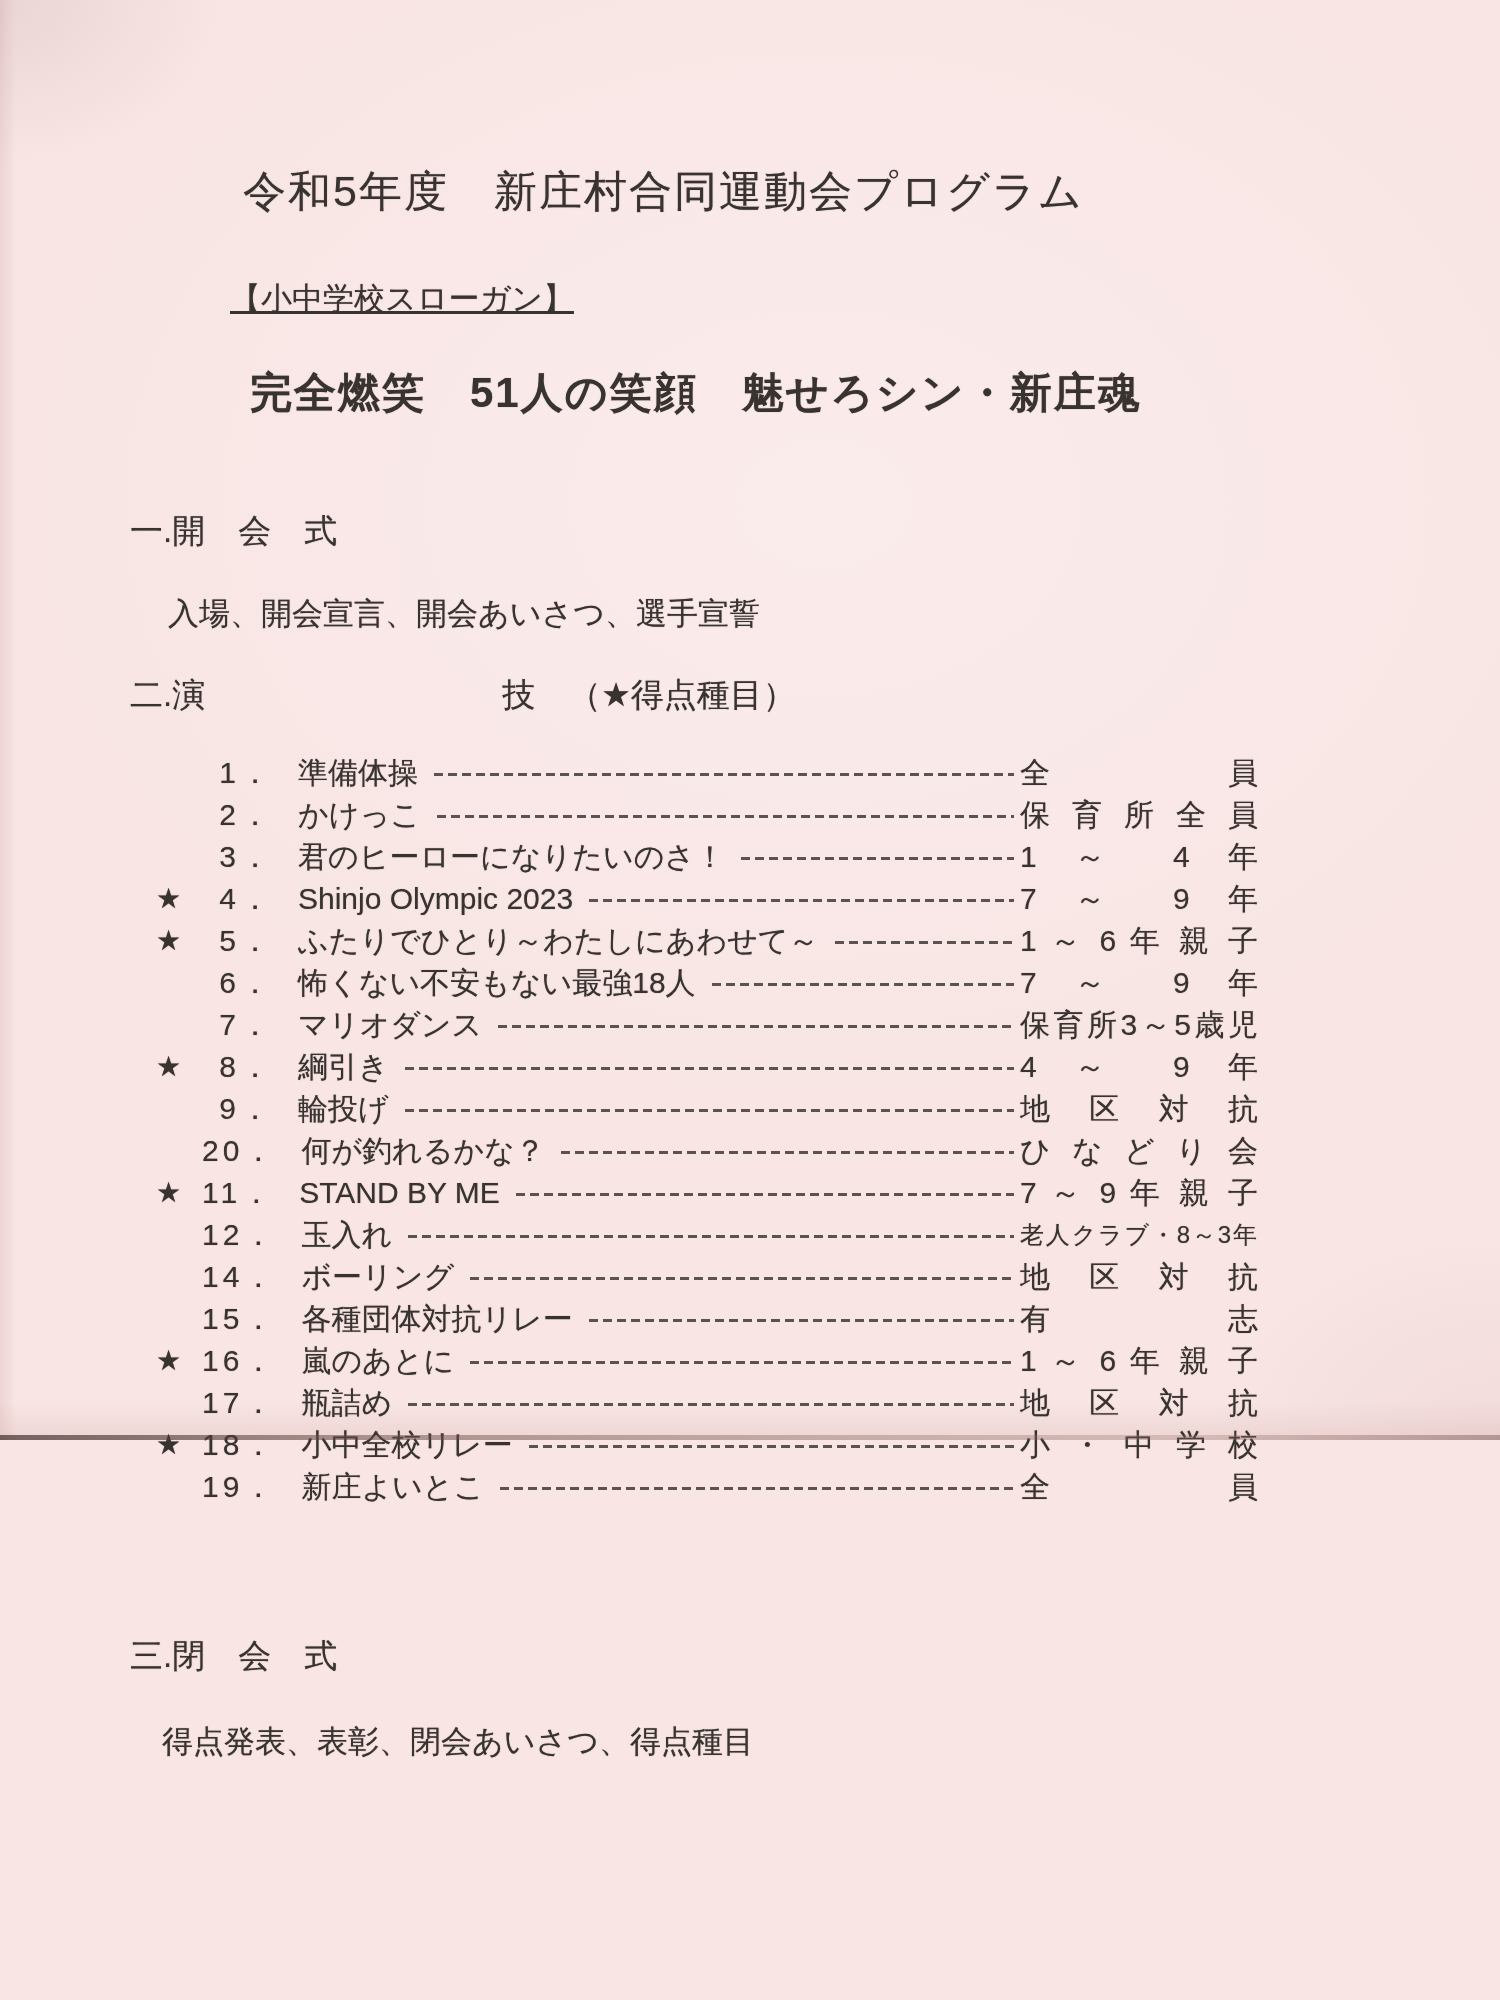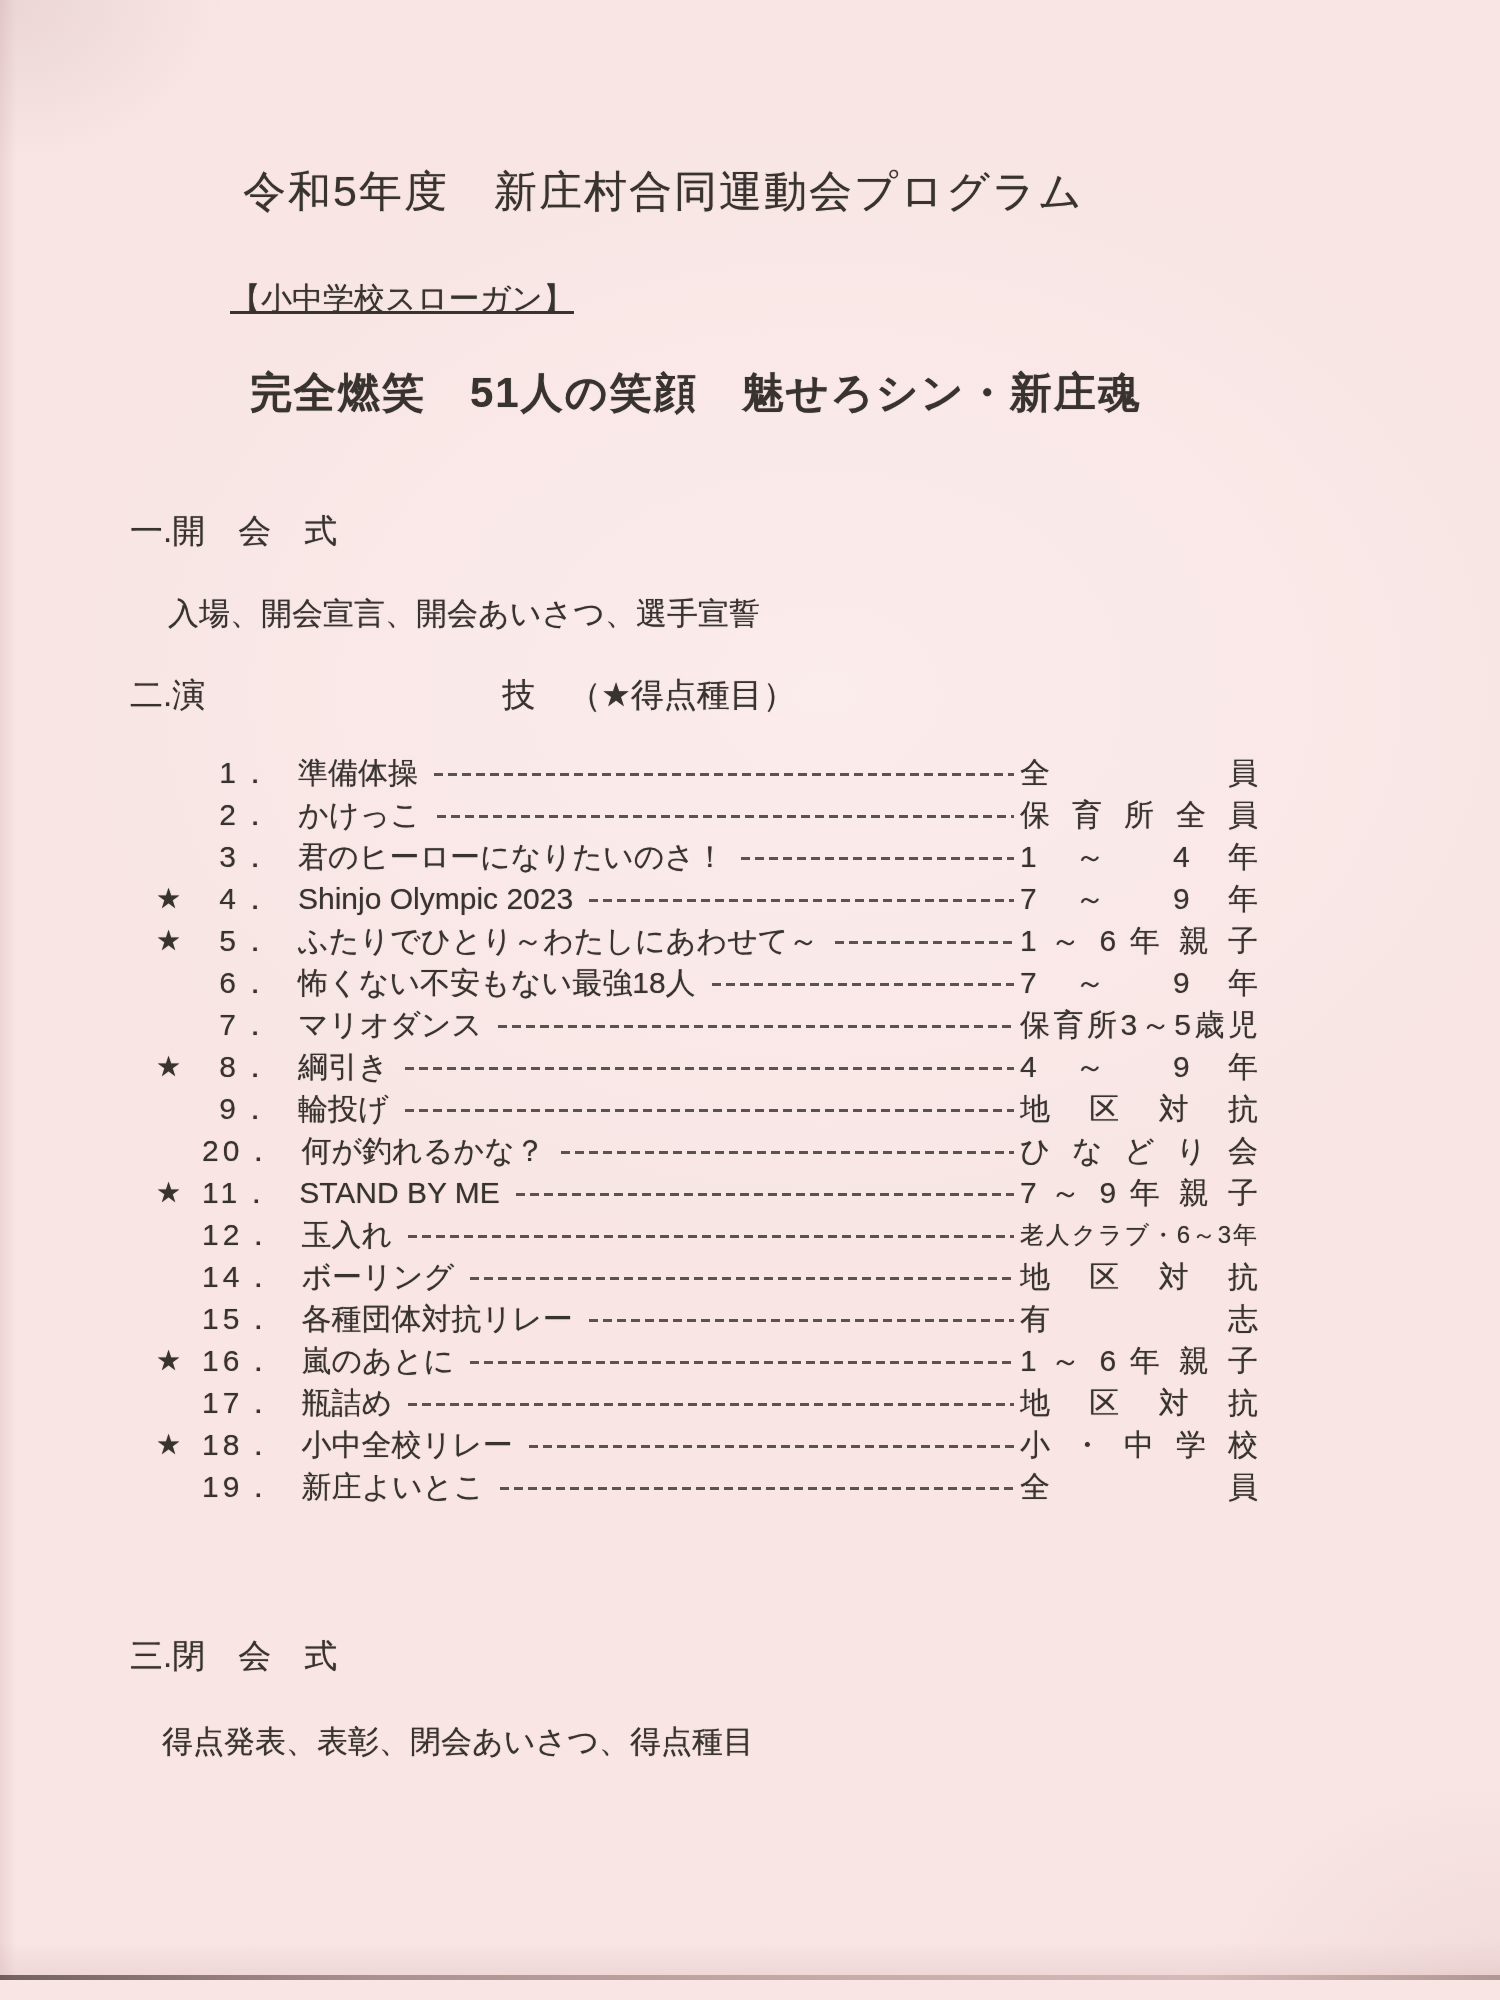--- a/index.html
+++ b/index.html
@@ -2,21 +2,21 @@
 <html><head>
 <meta charset="utf-8">
 <style>
   html,body{margin:0;padding:0;}
   body{
     width:1500px;height:2000px;overflow:hidden;
     font-family:"Liberation Sans","DejaVu Sans",sans-serif;
     background:#f8e5e4;
   }
   .paper{
-    position:relative;width:1500px;height:1980px;
+    position:relative;width:1500px;height:1440px;
     background:
       radial-gradient(1200px 900px at 55% 35%, rgba(255,250,249,0.35), rgba(255,250,249,0) 70%),
       radial-gradient(300px 220px at 0% 0%, rgba(150,118,118,0.14), rgba(150,118,118,0) 75%),
       radial-gradient(420px 300px at 100% 100%, rgba(190,150,148,0.12), rgba(190,150,148,0) 70%),
       linear-gradient(90deg, rgba(196,152,152,0.22) 0px, rgba(196,152,152,0) 16px),
       linear-gradient(0deg, rgba(205,168,165,0.25) 0px, rgba(205,168,165,0) 38px),
       #f8e5e4;
     color:#38332f;
   }
   .txt{position:absolute;white-space:nowrap;text-shadow:0 0 1px rgba(56,51,47,0.55);}
@@ -145,21 +145,21 @@
       <span class="num">11．</span>
       <span class="name">STAND BY ME</span>
       <span class="leader"></span>
       <span class="part">7 ～ 9 年 親 子</span>
     </div>
     <div class="row">
       <span class="star"></span>
       <span class="num">12．</span>
       <span class="name">玉入れ</span>
       <span class="leader"></span>
-      <span class="part small">老人クラブ・6～3年</span>
+      <span class="part small">老人クラブ・8～3年</span>
     </div>
     <div class="row">
       <span class="star"></span>
       <span class="num">14．</span>
       <span class="name">ボーリング</span>
       <span class="leader"></span>
       <span class="part">地 区 対 抗</span>
     </div>
     <div class="row">
       <span class="star"></span>

